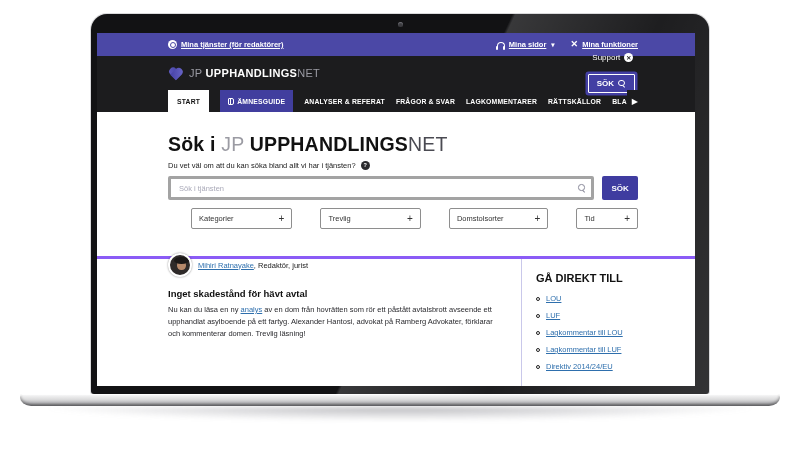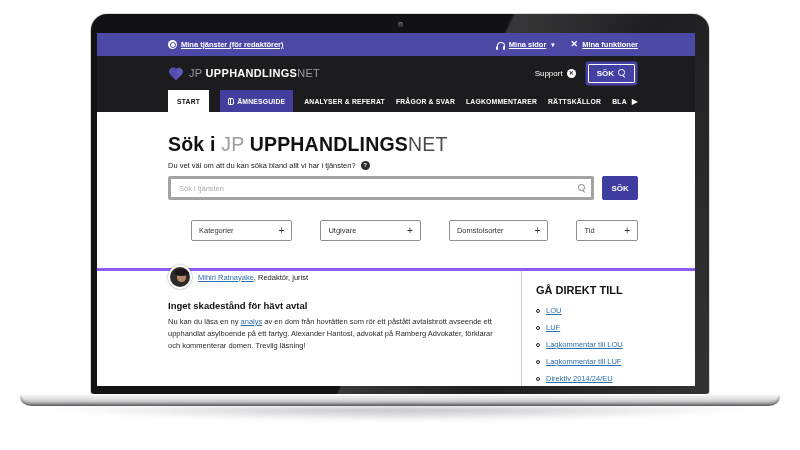--- a/index.html
+++ b/index.html
@@ -49,21 +49,21 @@
   .siteheader .container { display:flex; align-items:center; justify-content:space-between; }
   .brand { display:flex; align-items:center; gap:6px; cursor:pointer; }
   .heart { position:relative; width:15px; height:13px; margin-top:2px; }
   .heart::before,.heart::after { content:""; position:absolute; left:7.5px; top:0; width:7.5px; height:12px;
           background:linear-gradient(135deg,#605cc0,#3d3a9e); border-radius:8px 8px 0 0;
           transform:rotate(-45deg); transform-origin:0 100%; }
   .heart::after { left:0; transform:rotate(45deg); transform-origin:100% 100%; background:linear-gradient(225deg,#6b67c9,#4541a6); }
   .brand-text { font-size:11px; letter-spacing:.3px; color:#9b9ba4; white-space:nowrap; }
   .brand-text b { color:#fff; font-weight:800; }
   .brand-text .jp { font-weight:400; }
-  .hdr-right { display:flex; align-items:center; gap:12px; }
+  .hdr-right { display:flex; align-items:center; gap:12px;flex-direction:column; }
   .support { display:flex; align-items:center; gap:4px; font-size:8px; color:#fff; cursor:pointer; }
   .buoy { width:9px; height:9px; border-radius:50%; background:#fff; color:#1c1c1e;
           font-size:6px; font-weight:700; display:flex; align-items:center; justify-content:center; line-height:1; }
   .sok-btn-hdr { display:flex; align-items:center; gap:4px; background:#433fa3; border:1px solid #fff;
           box-shadow:0 0 0 2.5px #433fa3; border-radius:1px; color:#fff; font-size:8px; font-weight:700;
           padding:4px 8px; cursor:pointer; margin-right:3px; }
   .mag { width:8px; height:8px; position:relative; display:inline-block; }
   .mag::before { content:""; position:absolute; left:0; top:0; width:4.5px; height:4.5px;
                  border:1.3px solid currentColor; border-radius:50%; }
   .mag::after { content:""; position:absolute; left:5.2px; top:5.6px; width:3px; height:1.4px;
@@ -96,21 +96,21 @@
   .search-input-wrap { position:relative; width:428px; }
   .search-input { width:100%; height:24px; border:3px solid #a3a3a3; border-radius:2px;
                   font-size:7.5px; color:#333; padding:0 10px 0 8px; outline:none;
                   font-family:"Liberation Sans", sans-serif; }
   .search-input::placeholder { color:#a9a9b8; }
   .input-mag { position:absolute; right:8px; top:8px; color:#8a8a9a; }
   .sok-btn-main { width:36px; height:24px; margin-left:8px; background:#3f3ca0; color:#fff; border:none;
                   border-radius:2px; font-size:8px; font-weight:700; cursor:pointer;
                   font-family:"Liberation Sans", sans-serif; }
   .filter-label { font-size:8px; font-weight:700; color:#111; margin-top:10px; }
-  .filter-row { display:flex; gap:28px; margin-top:20px;padding-left:23px; }
+  .filter-row { display:flex; gap:28px; margin-top:8px;padding-left:23px; }
   .filter-box { height:21px; border:1px solid #8e8e8e; border-radius:2px; display:flex; align-items:center;
                 justify-content:space-between; padding:0 7px; font-size:7.5px; color:#333; cursor:pointer; background:#fff; }
   .fb-1 { width:106px; } .fb-2 { width:105px; } .fb-3 { width:104px; } .fb-4 { width:64px; }
   .plus { font-size:10px; font-weight:400; color:#333; line-height:1; }
 
   
   .article-section { margin-top:27px; border-top:3px solid #8b5cf6; height:133px; }
   .article-row { display:flex; height:100%; }
   .article-col { width:353px; padding-right:24px; }
   .author-row { display:flex; align-items:center; gap:6px; margin-top:-6px; }
@@ -214,21 +214,21 @@
           </span>
           <button class="sok-btn-main">SÖK</button>
         </div>
 
         <div class="filter-row">
           <div class="filter-box fb-1">
             <span>Kategorier</span>
             <span class="plus">+</span>
           </div>
           <div class="filter-box fb-2">
-            <span>Utgivare</span>
+            <span>Trevlig</span>
             <span class="plus">+</span>
           </div>
           <div class="filter-box fb-3">
             <span>Domstolsorter</span>
             <span class="plus">+</span>
           </div>
           <div class="filter-box fb-4">
             <span>Tid</span>
             <span class="plus">+</span>
           </div>

